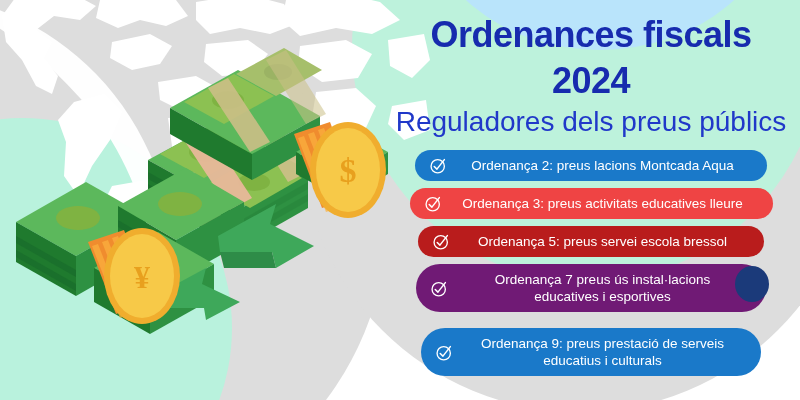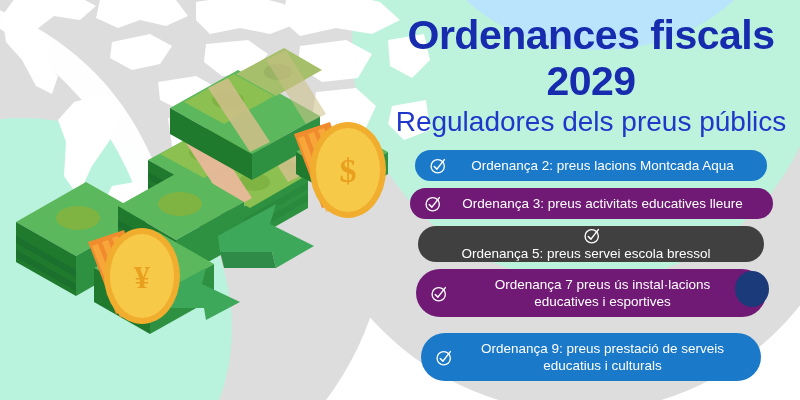--- a/index.html
+++ b/index.html
@@ -78,21 +78,21 @@
     height: 400px;
   }
   .title {
     position: absolute;
     left: 0;
     top: 12px;
     width: 418px;
     text-align: center;
     color: #172bae;
     font-weight: bold;
-    font-size: 41px;
+    font-size: 36px;
     line-height: 46px;
     letter-spacing: -0.5px;
   }
   .subtitle {
     position: absolute;
     left: 0;
     top: 108px;
     width: 418px;
     text-align: center;
     color: #2038c9;
@@ -278,41 +278,41 @@
       <ellipse cx="134" cy="246" rx="38" ry="48" fill="#f0ad2e"></ellipse>
       <ellipse cx="134" cy="246" rx="32" ry="42" fill="#f7c948"></ellipse>
       <text x="134" y="258" font-family="'Liberation Serif', serif" font-size="32" font-weight="bold" fill="#e8a01e" text-anchor="middle">¥</text>
     </g>
   </svg>
 
   <div class="content">
 
     <div class="title" style="color: rgb(23, 43, 174);">
       <div>Ordenances fiscals</div>
-      <div>2029</div>
+      <div>2024</div>
     </div>
 
     <div class="subtitle" style="color: rgb(32, 56, 201);">Reguladores dels preus públics</div>
 
     <div class="pill-list" id="pill-list">
         <div class="pill" style="width: 352px; background: rgb(26, 121, 201);">
           <span class="check-icon"><svg viewBox="0 0 24 24" width="19" height="19" aria-hidden="true">
   <circle cx="11" cy="13" r="8.4" fill="none" stroke="#ffffff" stroke-width="1.7"></circle>
   <path d="M6.6 13.2 L10 16.6 L19.4 4.6" fill="none" stroke="#ffffff" stroke-width="1.9" stroke-linecap="round" stroke-linejoin="round"></path>
 </svg></span>
           <span class="pill-label">Ordenança 2: preus lacions Montcada Aqua</span>
         </div>
-        <div class="pill" style="width: 363px; background: #701a75; justify-content: flex-end;">
+        <div class="pill" style="width: 363px; background: #ef4444; justify-content: flex-end;">
           <span class="check-icon"><svg viewBox="0 0 24 24" width="19" height="19" aria-hidden="true">
   <circle cx="11" cy="13" r="8.4" fill="none" stroke="#ffffff" stroke-width="1.7"></circle>
   <path d="M6.6 13.2 L10 16.6 L19.4 4.6" fill="none" stroke="#ffffff" stroke-width="1.9" stroke-linecap="round" stroke-linejoin="round"></path>
 </svg></span>
           <span class="pill-label">Ordenança 3: preus activitats educatives lleure</span>
         </div>
-        <div class="pill" style="width: 346px; background: #404040; flex-direction: column;">
+        <div class="pill" style="width: 346px; background: #b91c1c;">
           <span class="check-icon"><svg viewBox="0 0 24 24" width="19" height="19" aria-hidden="true">
   <circle cx="11" cy="13" r="8.4" fill="none" stroke="#ffffff" stroke-width="1.7"></circle>
   <path d="M6.6 13.2 L10 16.6 L19.4 4.6" fill="none" stroke="#ffffff" stroke-width="1.9" stroke-linecap="round" stroke-linejoin="round"></path>
 </svg></span>
           <span class="pill-label">Ordenança 5: preus servei escola bressol</span>
         </div>
         <div class="pill two-line" style="width: 350px; background: #701a75;">
           <div class="shadow-bulge" style="background: rgb(27, 58, 122);"></div>
           <span class="check-icon"><svg viewBox="0 0 24 24" width="19" height="19" aria-hidden="true">
   <circle cx="11" cy="13" r="8.4" fill="none" stroke="#ffffff" stroke-width="1.7"></circle>

